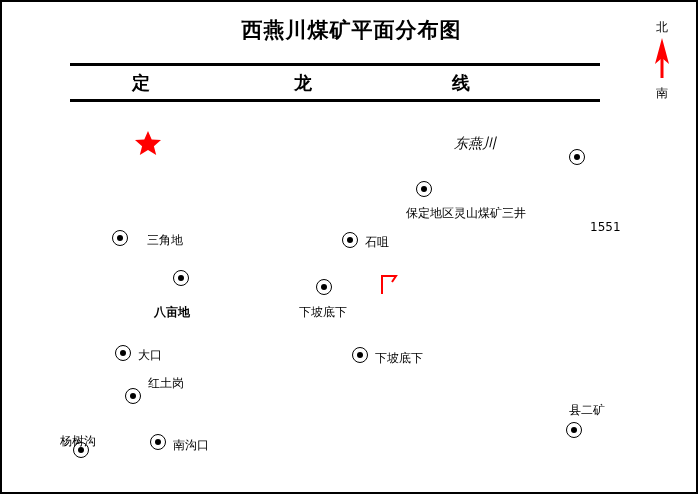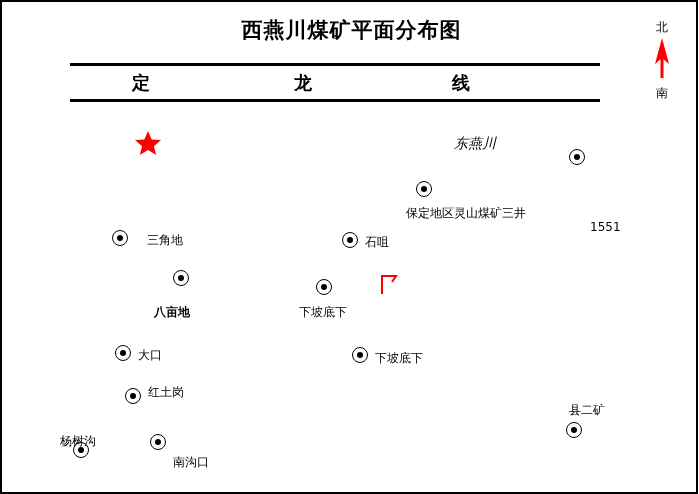--- a/index.html
+++ b/index.html
@@ -222,33 +222,33 @@
   <div class="mine" style="left:350px; top:345px;">
     <div class="outer"></div>
     <div class="inner"></div>
   </div>
   <div class="label" style="left:373px; top:348px;text-align:center;">下坡底下</div>
 
   <div class="mine" style="left:123px; top:386px;">
     <div class="outer"></div>
     <div class="inner"></div>
   </div>
-  <div class="label" style="left:146px; top:382px;">红土岗</div>
+  <div class="label" style="left:146px; top:373px;">红土岗</div>
 
   <div class="label" style="left:567px; top:400px;text-align:right;">县二矿</div>
   <div class="mine" style="left:564px; top:420px;">
     <div class="outer"></div>
     <div class="inner"></div>
   </div>
 
   <div class="label" style="left:58px; top:420px;margin-top:11px;">杨树沟</div>
   <div class="mine" style="left:71px; top:440px;">
     <div class="outer"></div>
     <div class="inner"></div>
   </div>
 
   <div class="mine" style="left:148px; top:432px;">
     <div class="outer"></div>
     <div class="inner"></div>
   </div>
-  <div class="label" style="left:171px; top:452px;text-align:right;">南沟口</div>
+  <div class="label" style="left:171px; top:435px;text-align:right;">南沟口</div>
 
 </div>
 
 </body></html>

